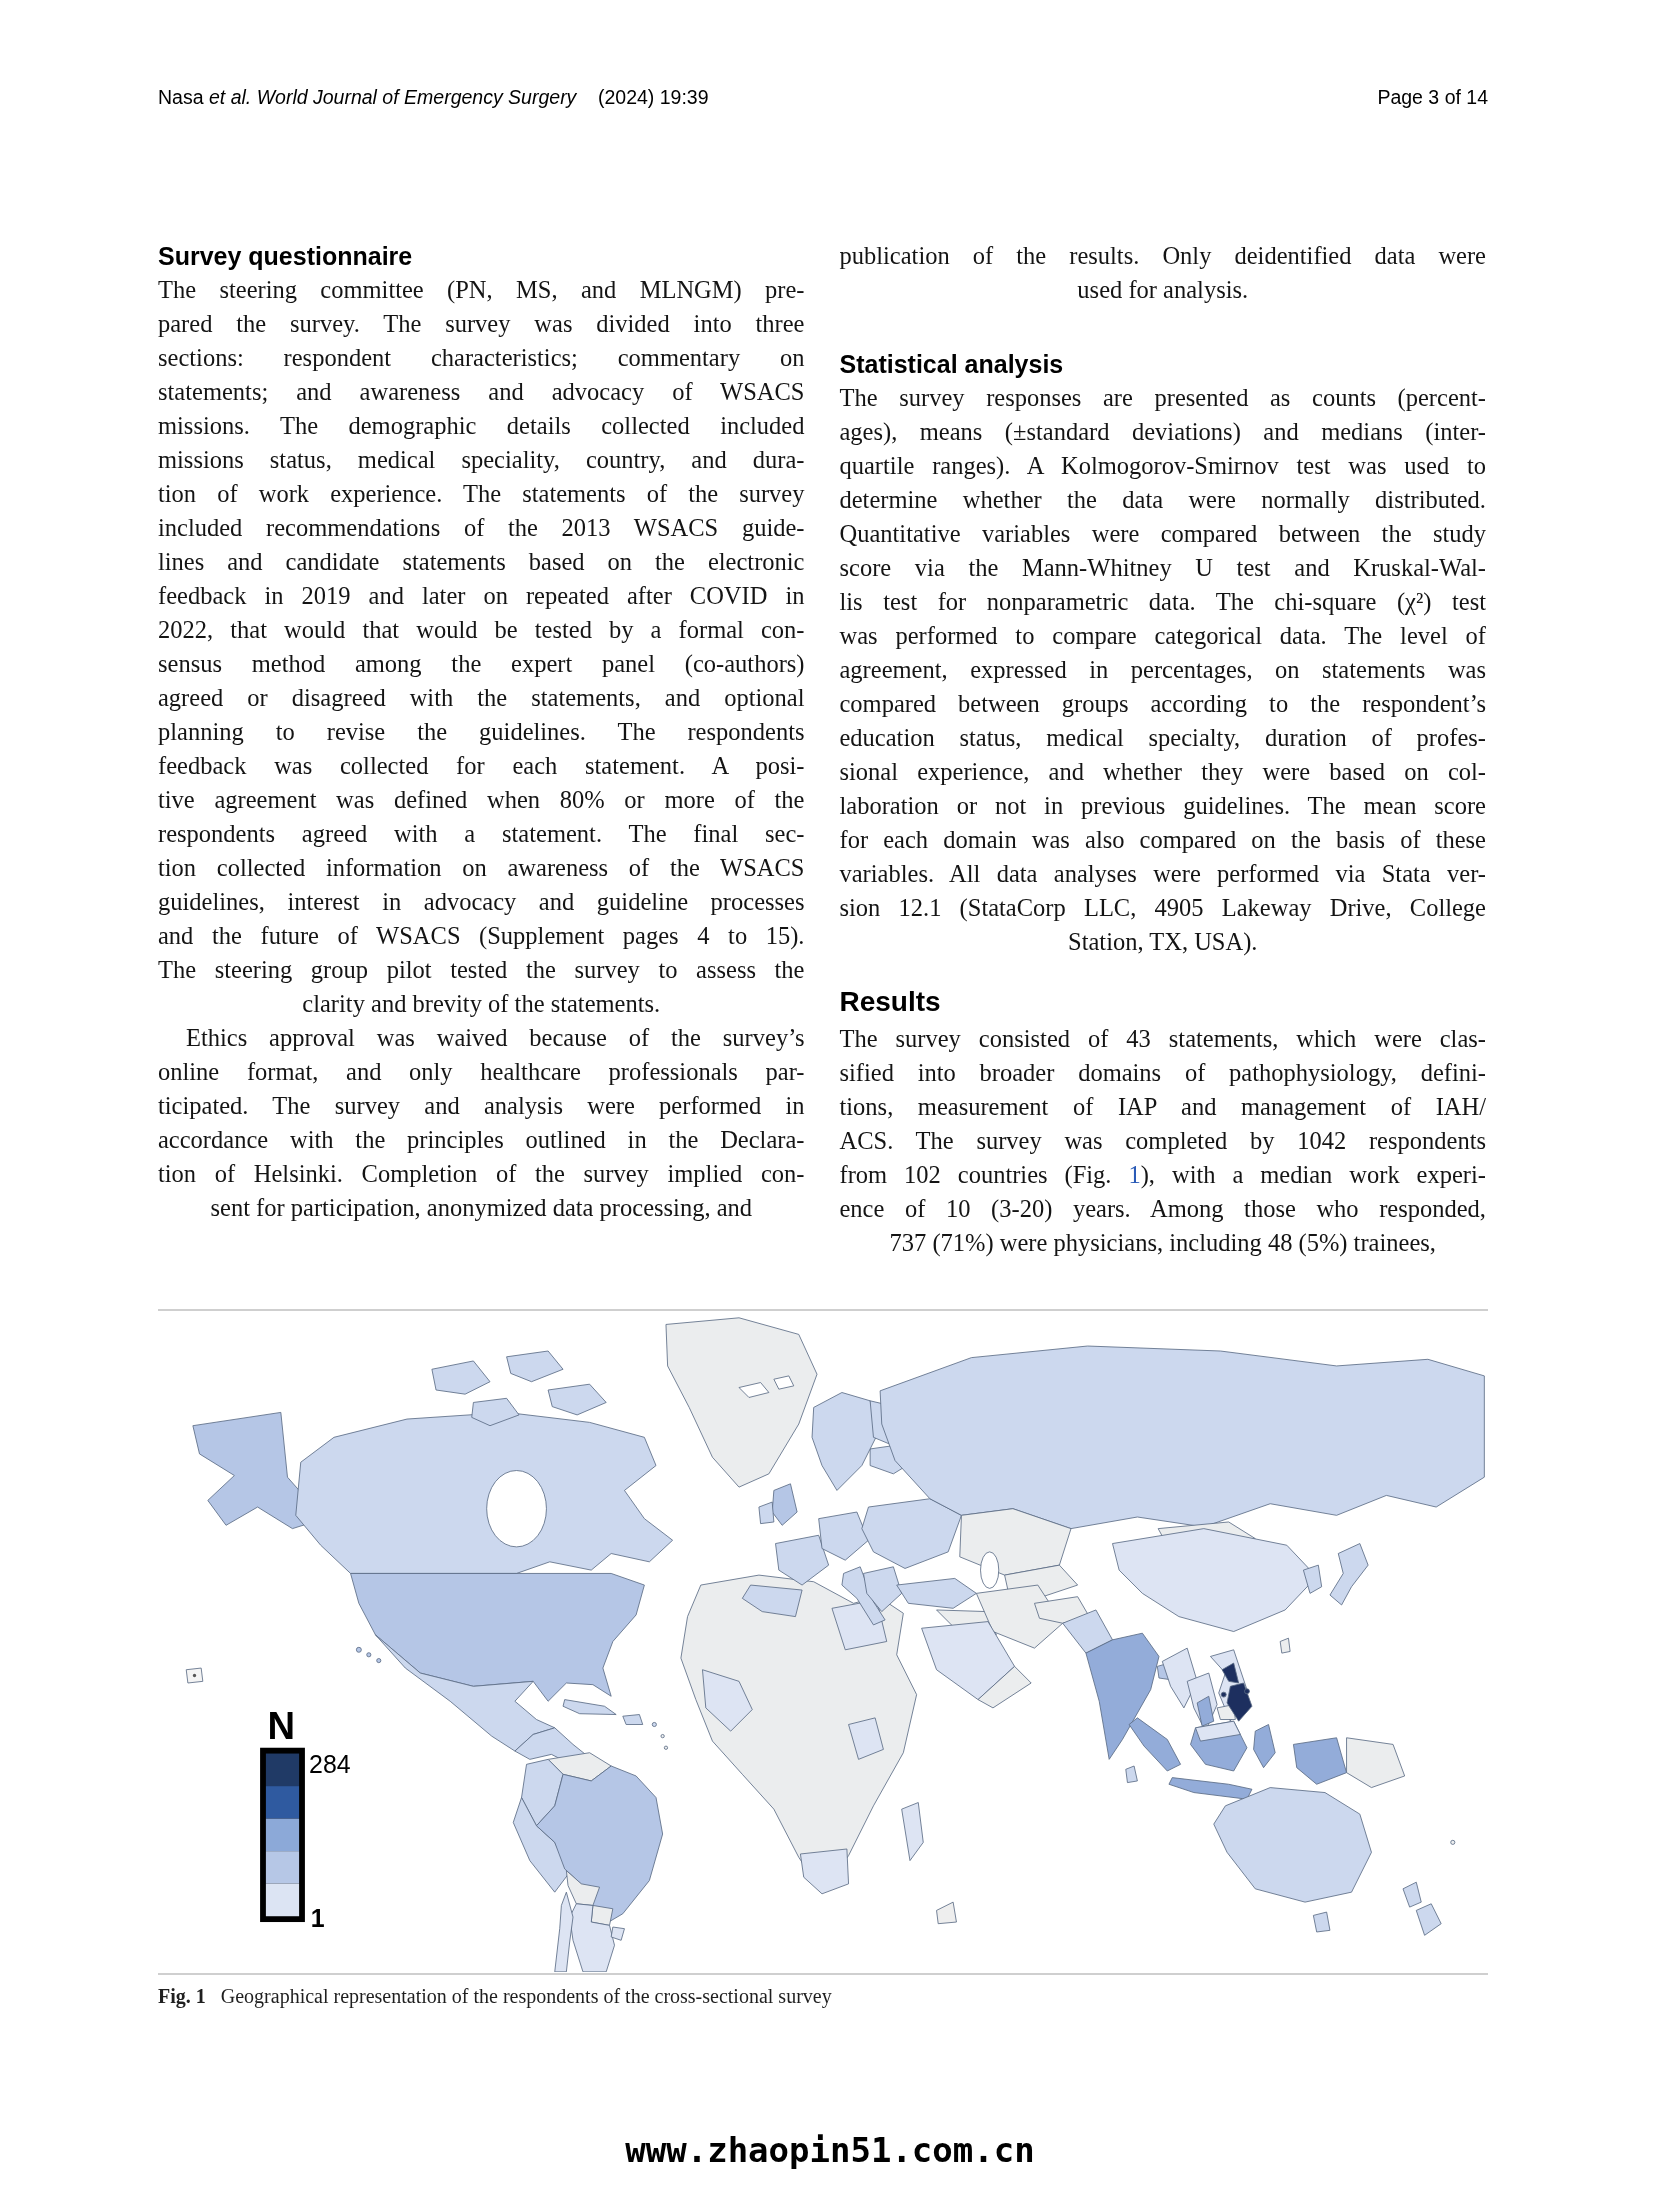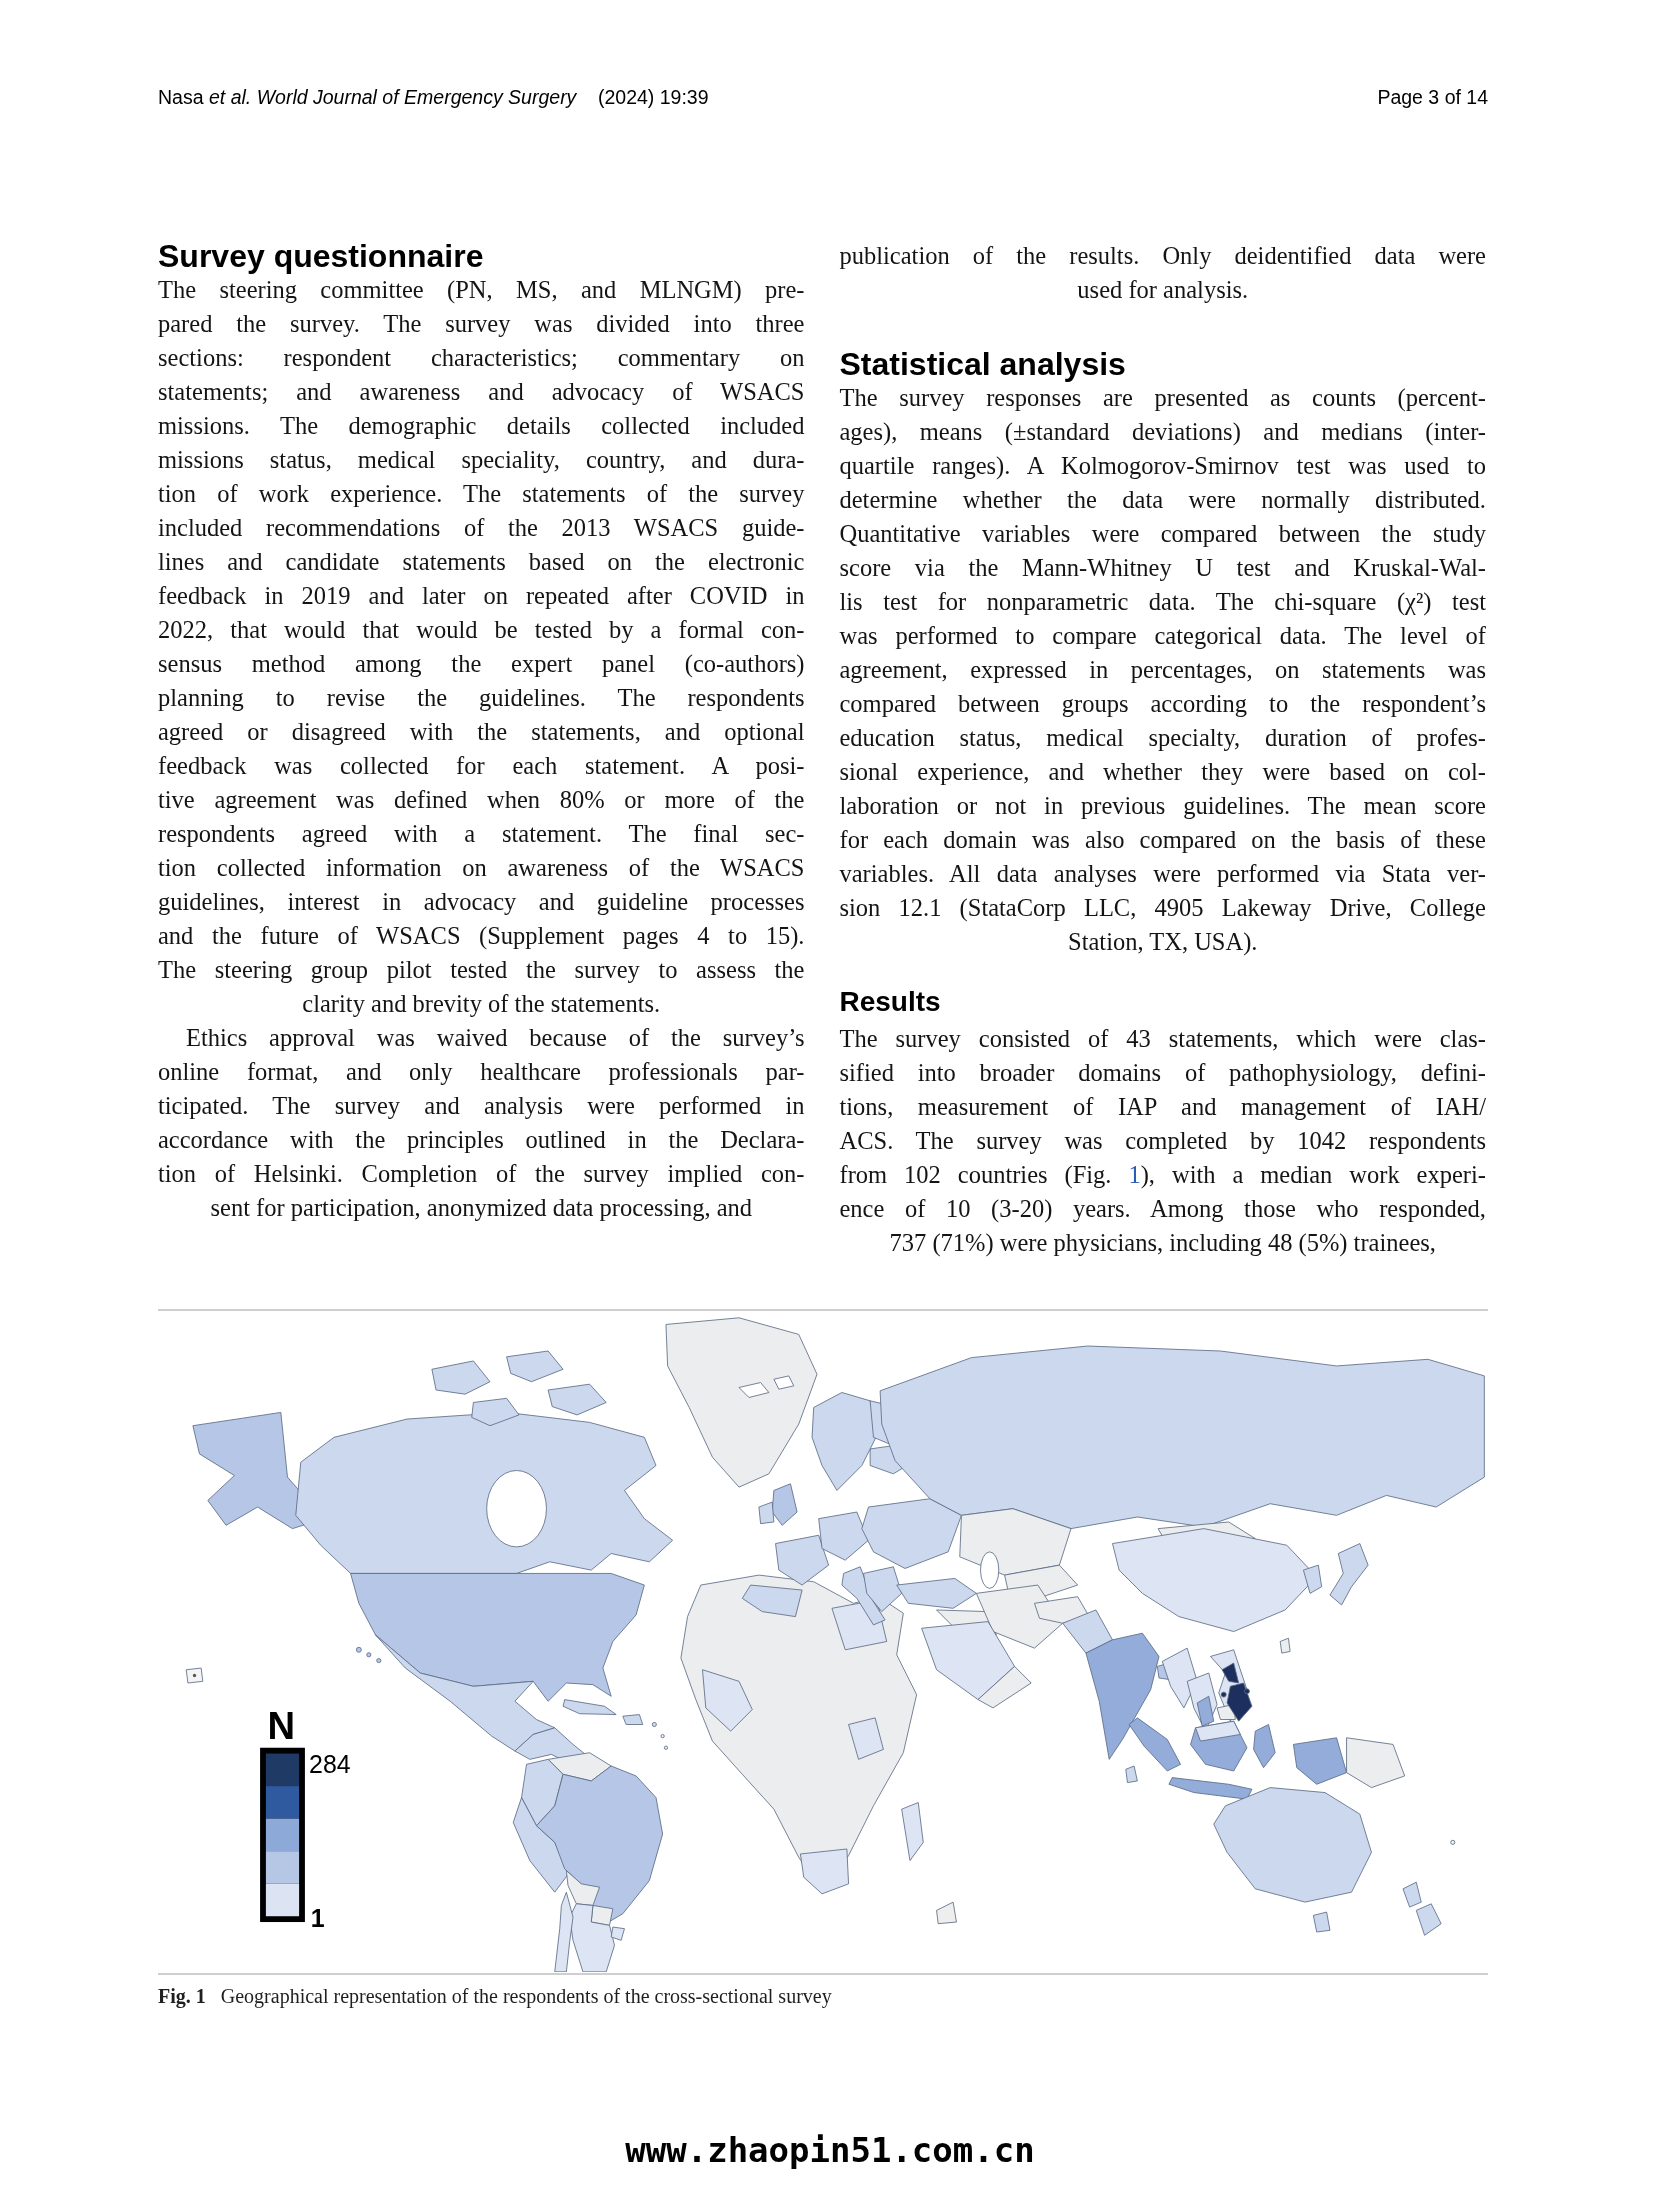--- a/index.html
+++ b/index.html
@@ -11,21 +11,21 @@
              display:flex; justify-content:space-between; align-items:baseline;
              font-family:"Liberation Sans", sans-serif; font-size:19.5px; color:#000; }
   .runhead .jrn { font-style:italic; }
   .runhead .issue { font-style:normal; margin-left:21.6px; }
 
   
   .columns { position:absolute; top:239px; left:158px; width:1328px; display:flex; }
   .col { width:647px; }
   .col.right { margin-left:35px; }
 
-  .sec-h { font-family:"Liberation Sans", sans-serif; font-weight:bold; font-size:32px;
+  .sec-h { font-family:"Liberation Sans", sans-serif; font-weight:bold; font-size:25px;
            line-height:34px; margin:0; color:#000; }
   .sec-h.big { font-size:28px; line-height:40px; }
   .mt-stat { margin-top:40px; }
   .mt-res  { margin-top:23px; }
 
   .body-line { font-family:"Liberation Serif", serif; font-size:24.5px; line-height:34px;
                color:#141414; text-align:justify; text-align-last:justify; }
   .body-line.last { text-align:center; text-align-last:auto; }
   .body-line.indent { text-indent:28px; }
   .fig-link { color:#2b5bb7; }
@@ -78,22 +78,22 @@
           <div class="body-line">sections: respondent characteristics; commentary on</div>
           <div class="body-line">statements; and awareness and advocacy of WSACS</div>
           <div class="body-line">missions. The demographic details collected included</div>
           <div class="body-line">missions status, medical speciality, country, and dura-</div>
           <div class="body-line">tion of work experience. The statements of the survey</div>
           <div class="body-line">included recommendations of the 2013 WSACS guide-</div>
           <div class="body-line">lines and candidate statements based on the electronic</div>
           <div class="body-line">feedback in 2019 and later on repeated after COVID in</div>
           <div class="body-line">2022, that would that would be tested by a formal con-</div>
           <div class="body-line">sensus method among the expert panel (co-authors)</div>
+          <div class="body-line">agreed or disagreed with the statements, and optional</div>
           <div class="body-line">planning to revise the guidelines. The respondents</div>
-          <div class="body-line">agreed or disagreed with the statements, and optional</div>
           <div class="body-line">feedback was collected for each statement. A posi-</div>
           <div class="body-line">tive agreement was defined when 80% or more of the</div>
           <div class="body-line">respondents agreed with a statement. The final sec-</div>
           <div class="body-line">tion collected information on awareness of the WSACS</div>
           <div class="body-line">guidelines, interest in advocacy and guideline processes</div>
           <div class="body-line">and the future of WSACS (Supplement pages 4 to 15).</div>
           <div class="body-line">The steering group pilot tested the survey to assess the</div>
           <div class="body-line last">clarity and brevity of the statements.</div>
         </div>
       <div class="para">

